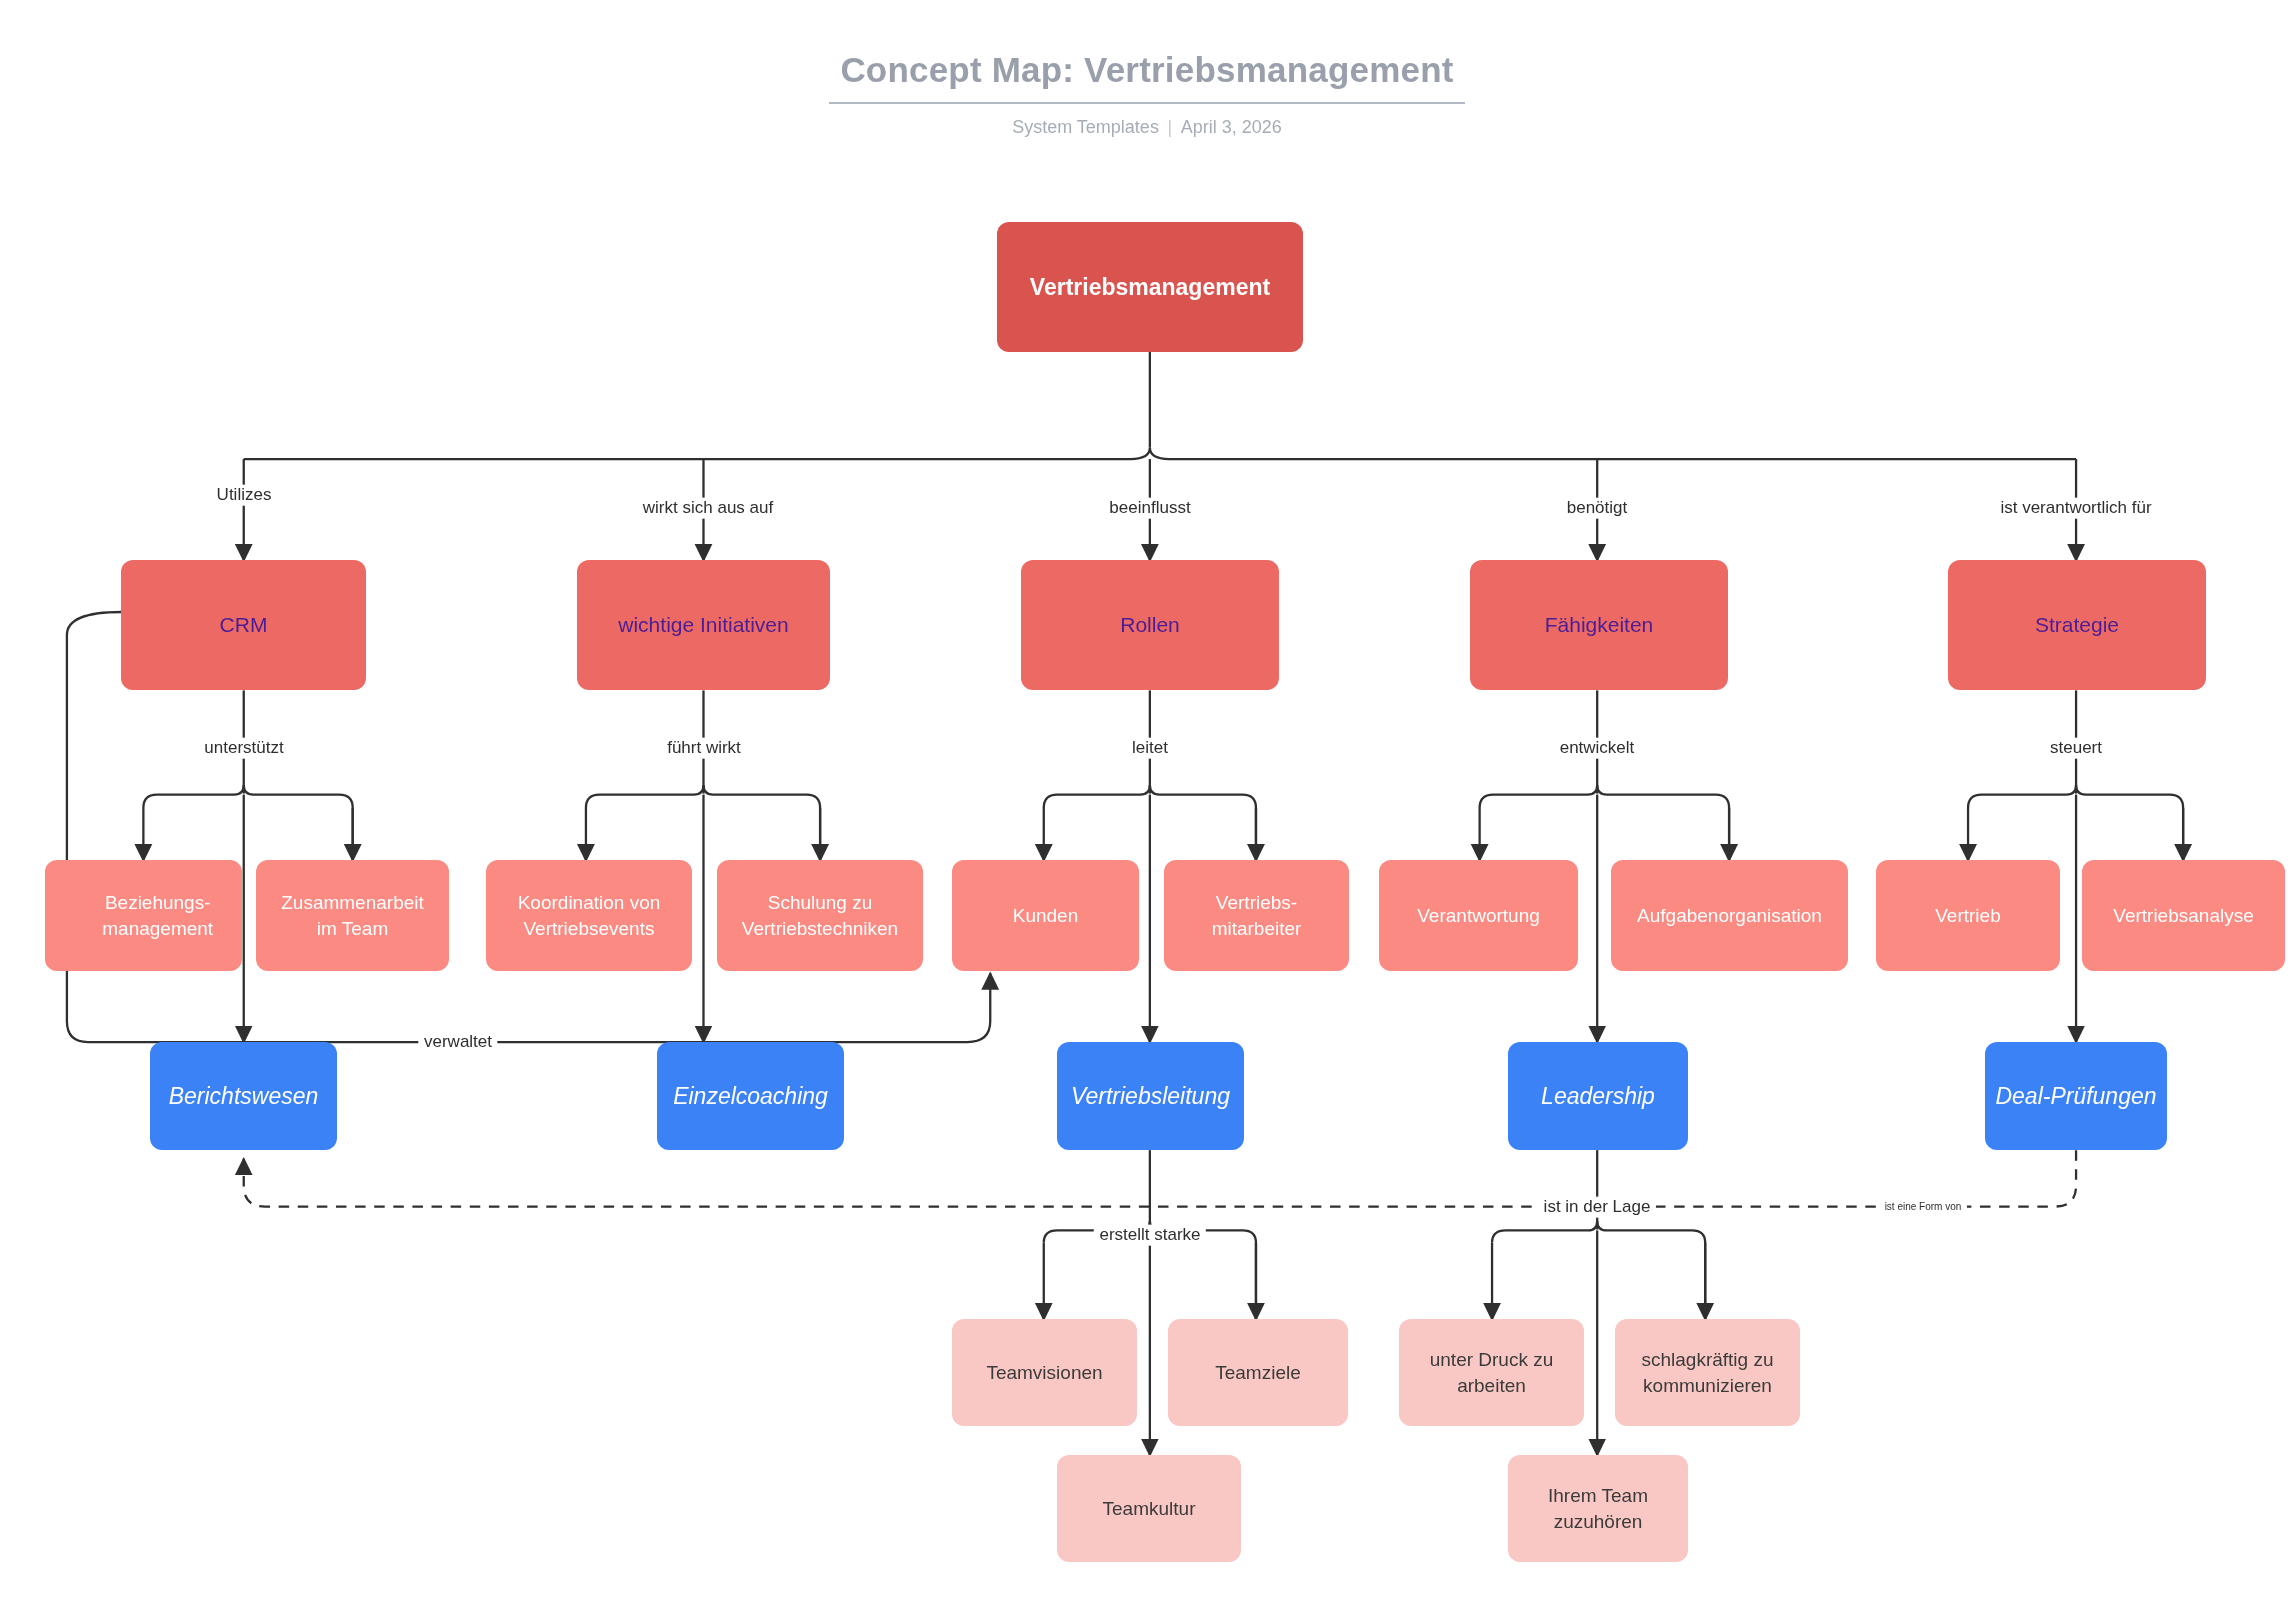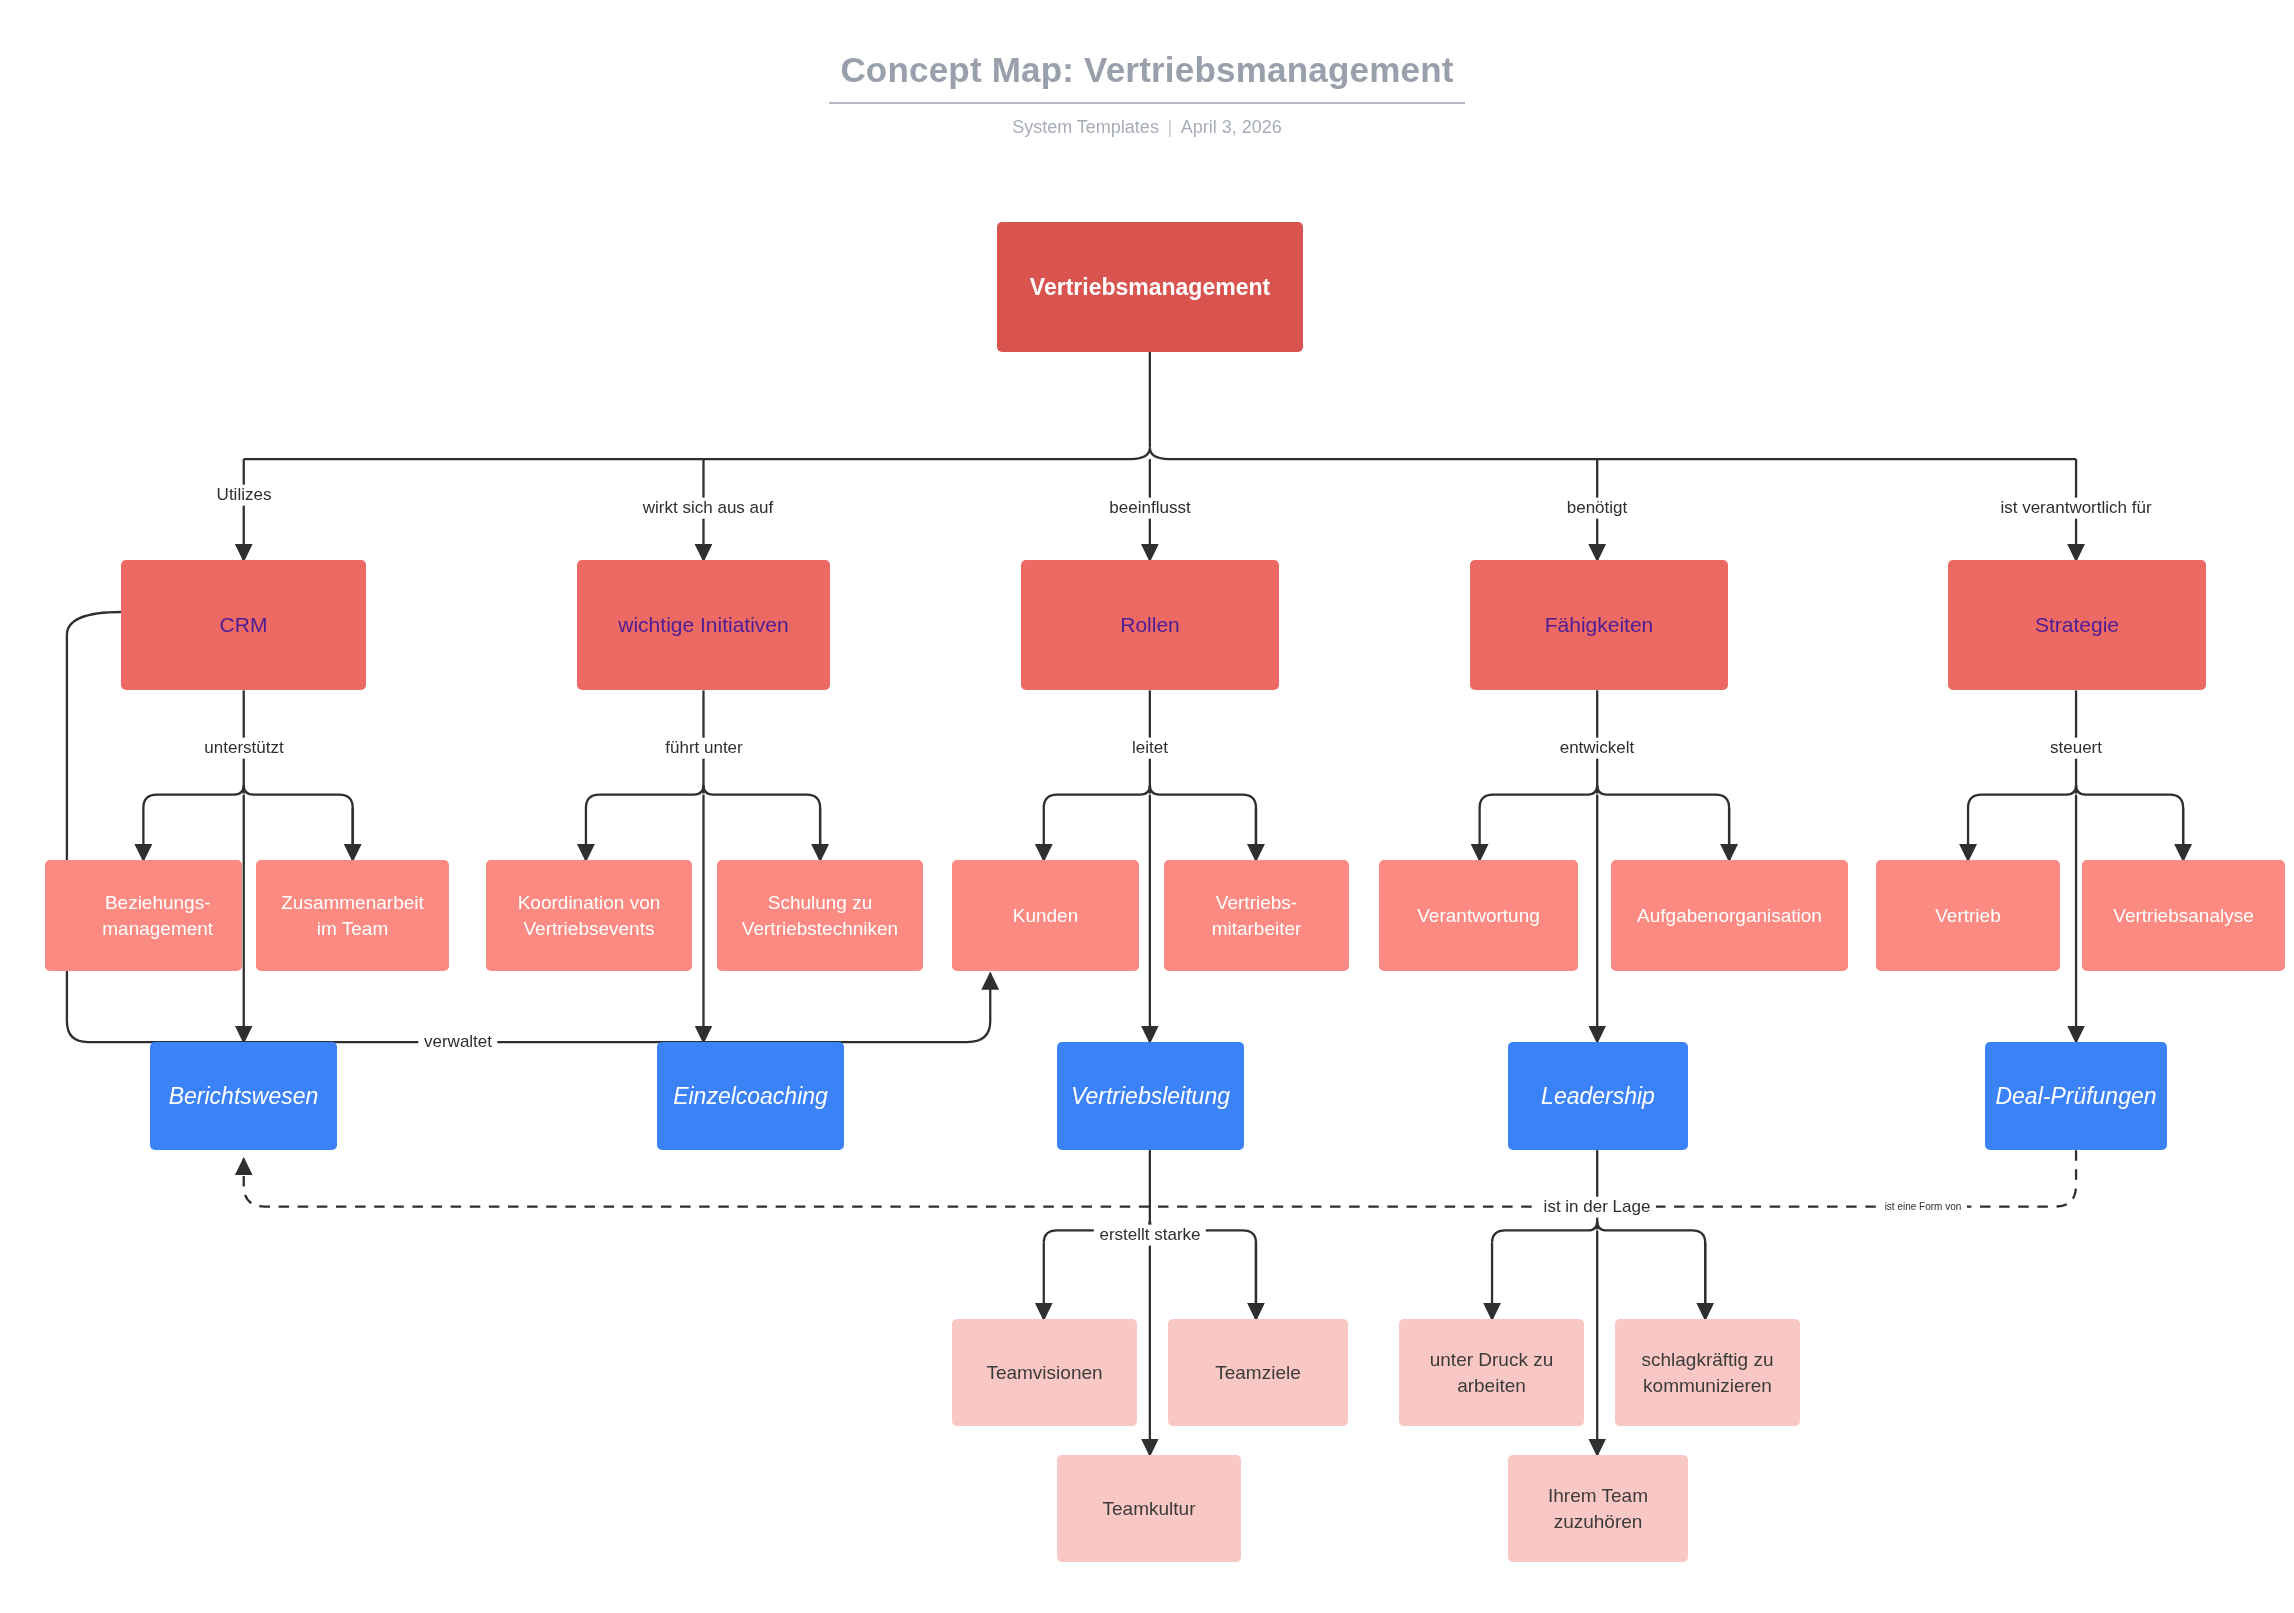--- a/index.html
+++ b/index.html
@@ -50,21 +50,21 @@
     font-weight: 300;
   }
   
   .node {
     position: absolute;
     box-sizing: border-box;
     display: flex;
     align-items: center;
     justify-content: center;
     text-align: center;
-    border-radius: 5px;
+    border-radius: 12px;
     line-height: 1.32;
     padding: 3.8px 7.6px;
     white-space: pre-line;
   }
   .lvl0 {
     background: #d9534f;
     color: #ffffff;
     font-size: 23px;
     font-weight: bold;
   }
@@ -179,21 +179,21 @@
     </g>
   </svg>
 
   <div class="edge-label" style="left:244px; top:495px;">Utilizes</div>
   <div class="edge-label" style="left:708px; top:508px;">wirkt sich aus auf</div>
   <div class="edge-label" style="left:1150px; top:508px;">beeinflusst</div>
   <div class="edge-label" style="left:1597px; top:508px;">benötigt</div>
   <div class="edge-label" style="left:2076px; top:508px;">ist verantwortlich für</div>
 
   <div class="edge-label" style="left:244px; top:748px;">unterstützt</div>
-  <div class="edge-label" style="left:704px; top:748px;">führt unter</div>
+  <div class="edge-label" style="left:704px; top:748px;">führt wirkt</div>
   <div class="edge-label" style="left:1150px; top:748px;">leitet</div>
   <div class="edge-label" style="left:1597px; top:748px;">entwickelt</div>
   <div class="edge-label" style="left:2076px; top:748px;">steuert</div>
 
   <div class="edge-label" style="left:458px; top:1042px;">verwaltet</div>
   <div class="edge-label" style="left:1150px; top:1235px;">erstellt starke</div>
   <div class="edge-label" style="left:1597px; top:1207px;">ist in der Lage</div>
   <div class="edge-label" style="left:1923px; top:1206px; font-size:10px;">ist eine Form von</div>
 
   <div class="node lvl0" style="left:997px; top:222px; width:306px; height:130px;">Vertriebsmanagement</div>

